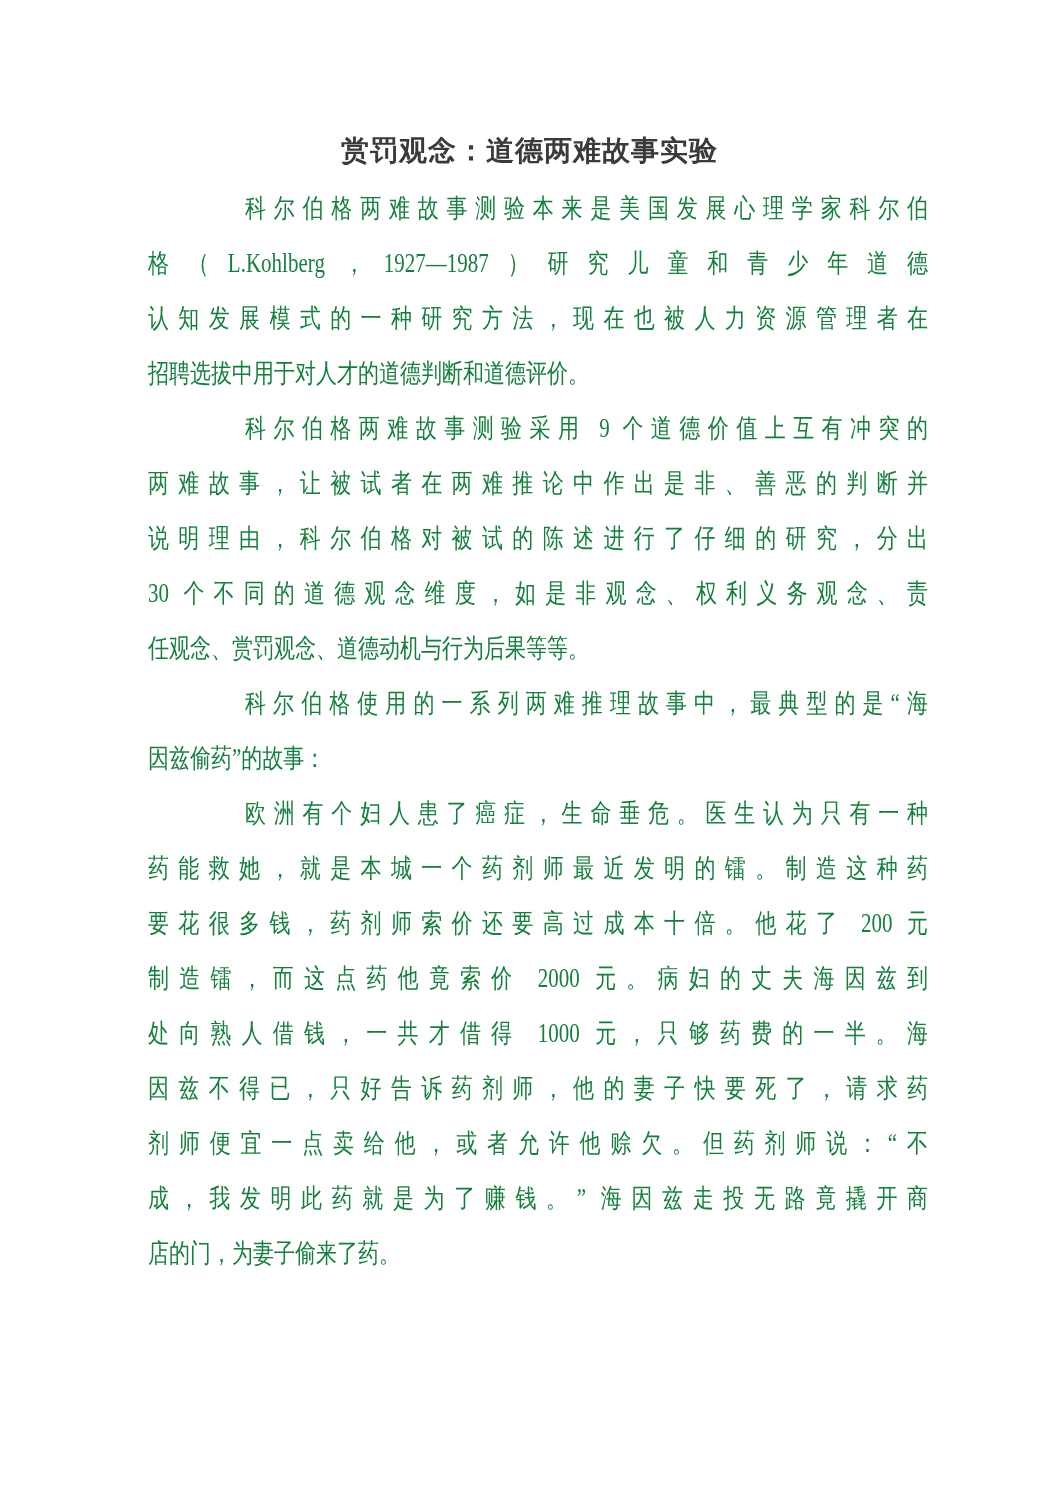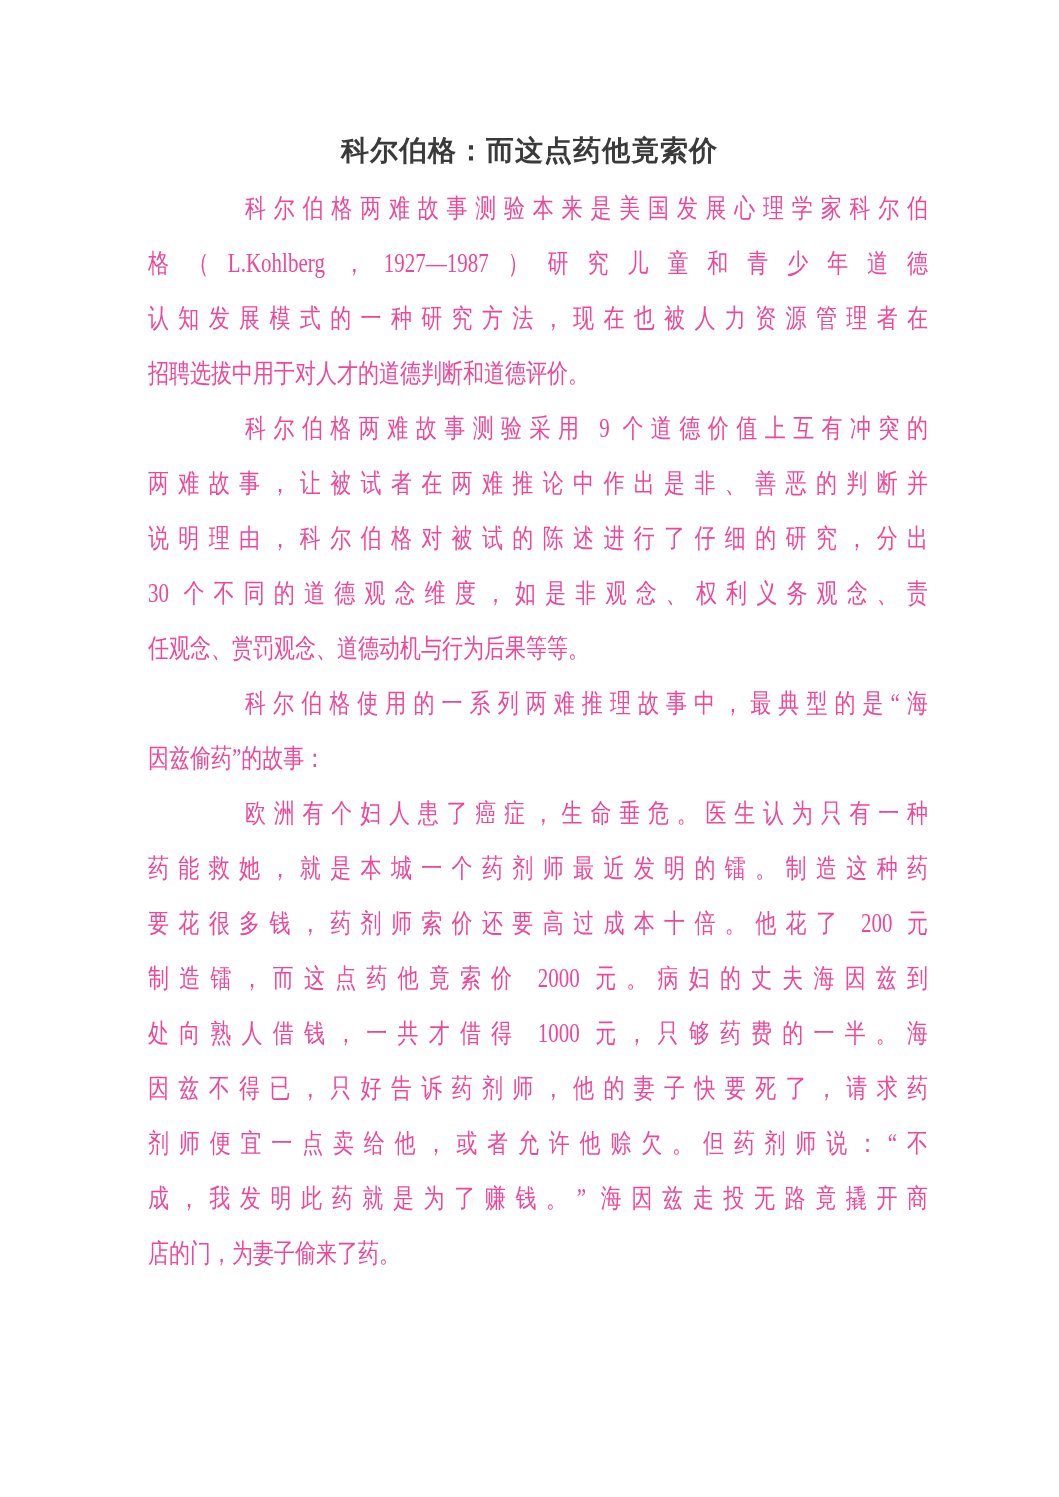--- a/index.html
+++ b/index.html
@@ -26,21 +26,21 @@
     font-weight: 700;
     color: #3a3a3a;
     letter-spacing: 1px;
     line-height: 34px;
   }
   .content {
     position: absolute;
     top: 181px;
     left: 148px;
     width: 780px;
-    color: #ec4899;
+    color: #15803d;
   }
   .line {
     height: 55px;
     line-height: 55px;
     font-size: 21px;
     text-align: justify;
     text-align-last: justify;
     transform: scaleY(1.25);
     white-space: nowrap;
   }
@@ -49,21 +49,21 @@
   }
   .line.last {
     text-align: left;
     text-align-last: left;
   }
 </style>
 </head>
 <body>
 
 <div class="page">
-  <div class="doc-title">科尔伯格：而这点药他竟索价</div>
+  <div class="doc-title">赏罚观念：道德两难故事实验</div>
   <div class="content">
       <div class="line first">科尔伯格两难故事测验本来是美国发展心理学家科尔伯</div>
       <div class="line">格（L.Kohlberg，1927—1987）研究儿童和青少年道德</div>
       <div class="line">认知发展模式的一种研究方法，现在也被人力资源管理者在</div>
       <div class="line last">招聘选拔中用于对人才的道德判断和道德评价。</div>
       <div class="line first">科尔伯格两难故事测验采用 9 个道德价值上互有冲突的</div>
       <div class="line">两难故事，让被试者在两难推论中作出是非、善恶的判断并</div>
       <div class="line">说明理由，科尔伯格对被试的陈述进行了仔细的研究，分出</div>
       <div class="line">30 个不同的道德观念维度，如是非观念、权利义务观念、责</div>
       <div class="line last">任观念、赏罚观念、道德动机与行为后果等等。</div>

